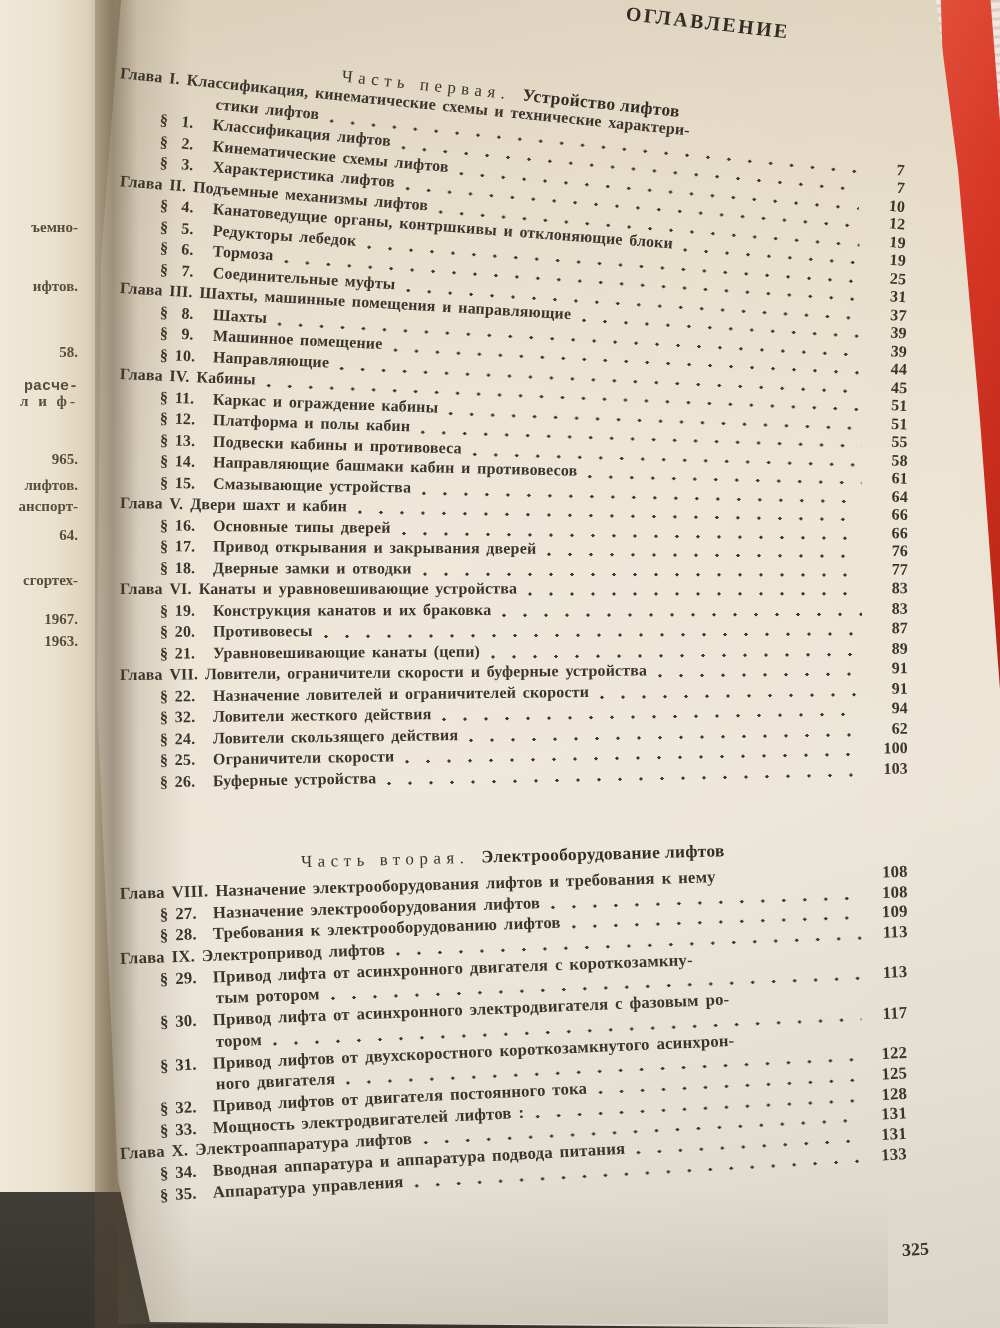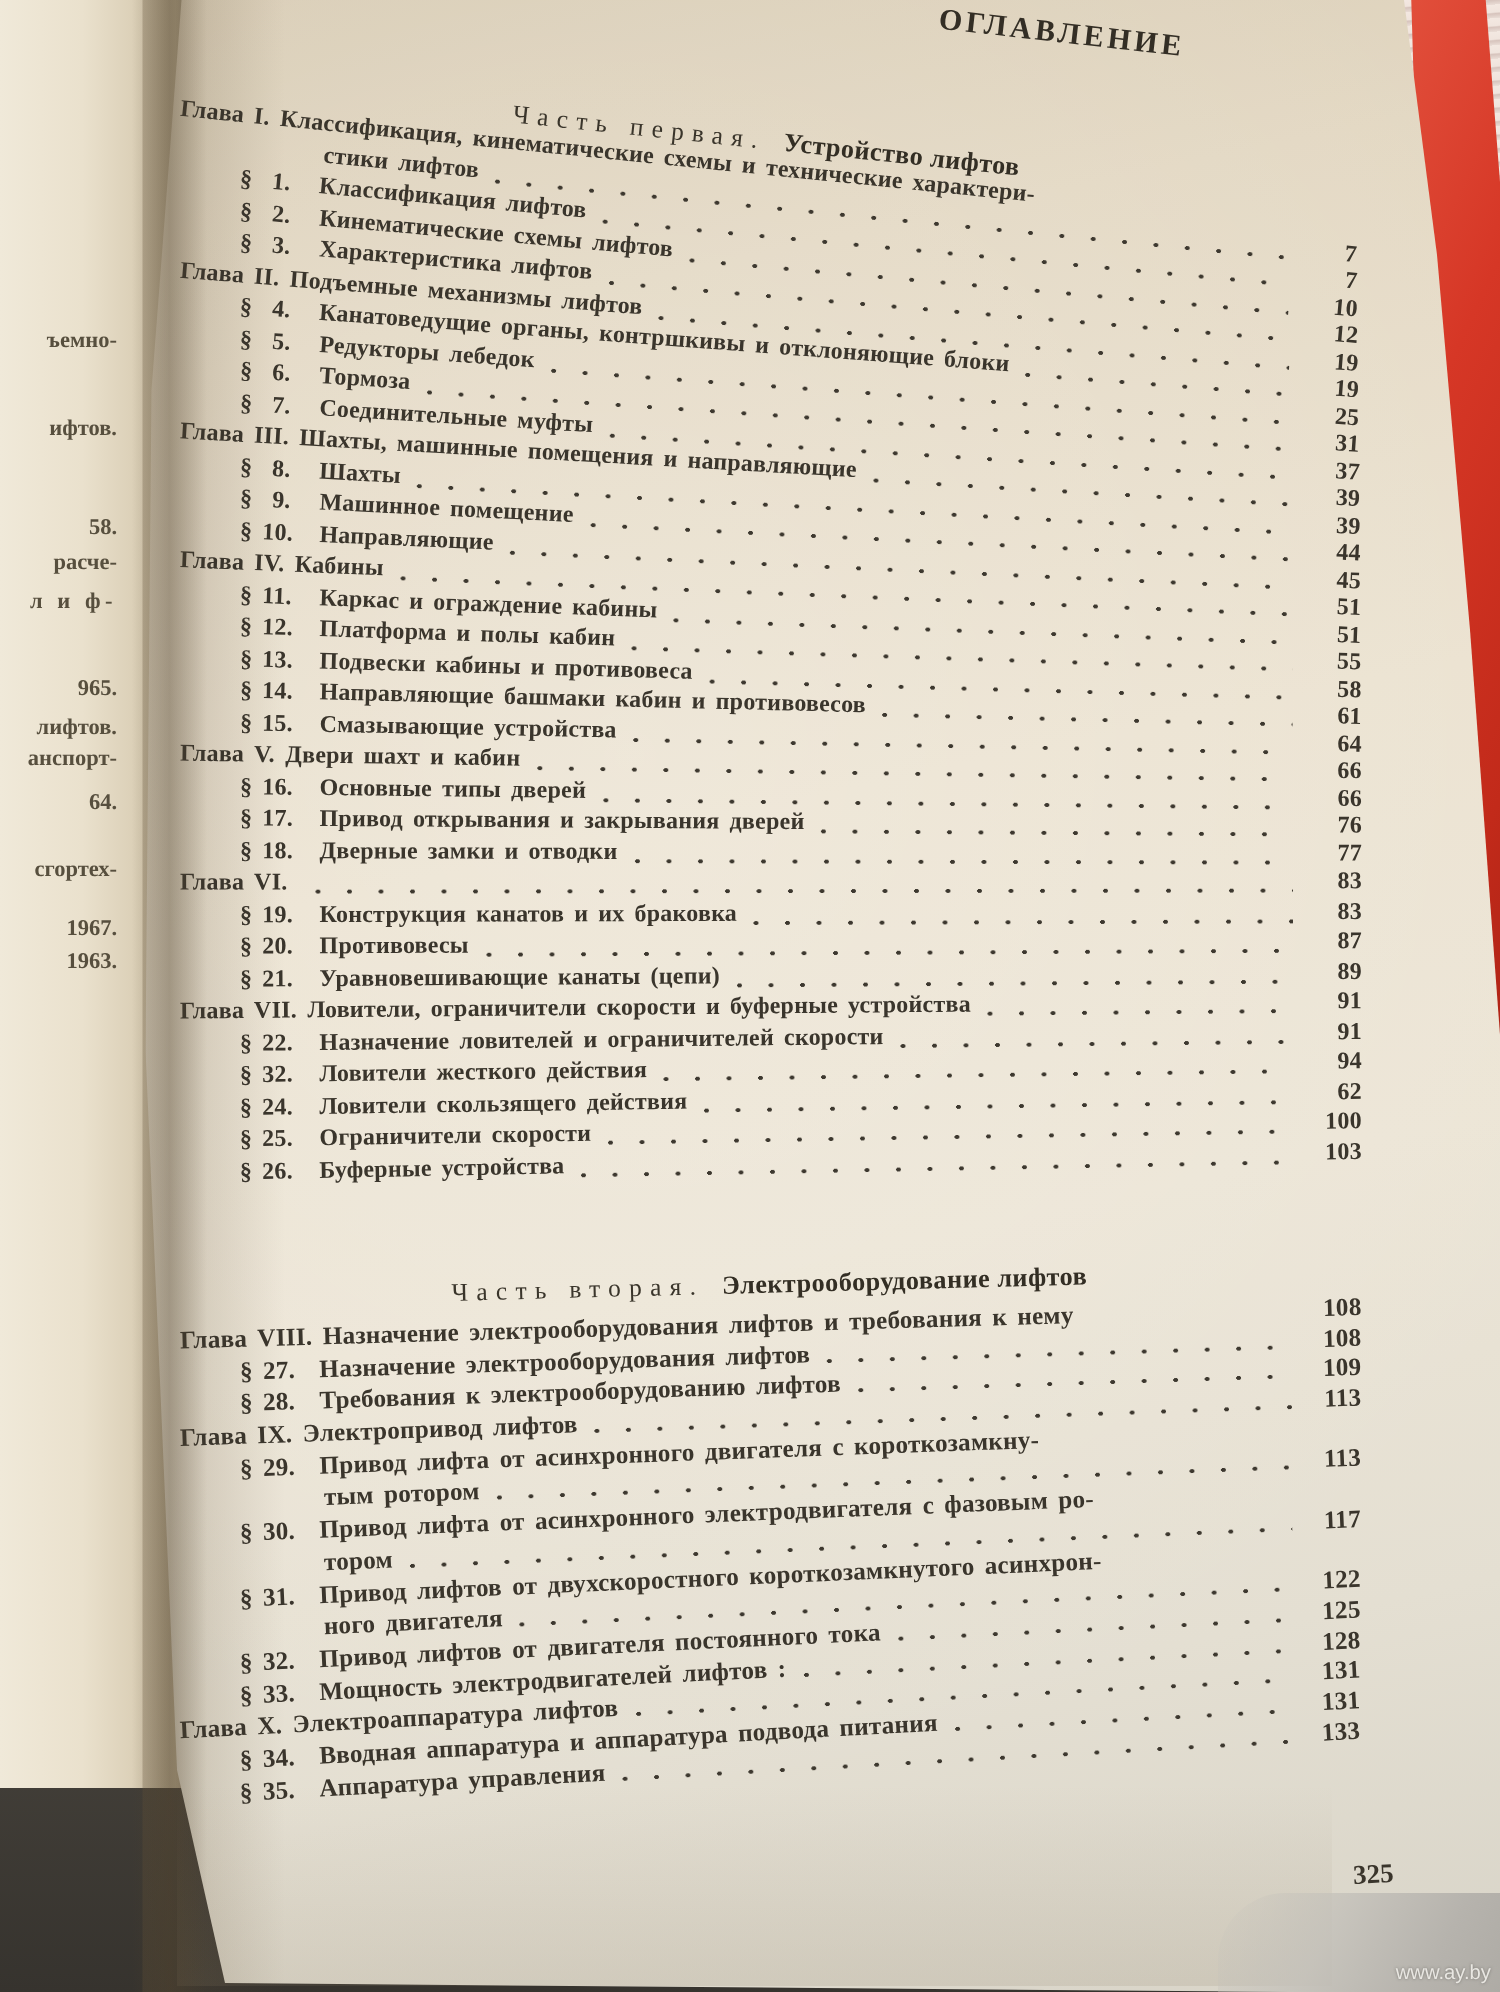--- a/index.html
+++ b/index.html
@@ -69,21 +69,21 @@
         transform-origin:0 50%;z-index:4;}
 </style>
 </head>
 <body>
 
 <div class="scene" id="scene">
   <div class="left-page" id="left-page">
       <span class="frag" style="top: 219px;">ъемно-</span>
       <span class="frag" style="top: 278px;">ифтов.</span>
       <span class="frag" style="top: 344px;">58.</span>
-      <span class="frag" style="top: 367px;">расче-</span>
+      <span class="frag" style="top: 378px; font-family: Liberation Mono, monospace;">расче-</span>
       <span class="frag sp" style="top: 393px;">л и ф-</span>
       <span class="frag" style="top: 451px;">965.</span>
       <span class="frag" style="top: 477px;">лифтов.</span>
       <span class="frag" style="top: 498px;">анспорт-</span>
       <span class="frag" style="top: 527px;">64.</span>
       <span class="frag" style="top: 572px;">сгортех-</span>
       <span class="frag" style="top: 611px;">1967.</span>
       <span class="frag" style="top: 633px;">1963.</span>
     </div>
   <div class="stack-edge"></div>
@@ -241,20 +241,21 @@
         <span class="pnum">76</span>
       </div>
       <div class="row section" style="transform: rotate(0.12deg);">
         <span class="prefix">§ 18.</span>
         <span class="title">Дверные замки и отводки</span>
         <span class="dots"></span>
         <span class="pnum">77</span>
       </div>
       <div class="row chapter" style="transform: rotate(-0.06deg);">
         <span class="prefix">Глава VI.</span>
+        <span class="title">Канаты и уравновешивающие устройства</span>
         <span class="dots"></span>
         <span class="pnum">83</span>
       </div>
       <div class="row section" style="transform: rotate(-0.17deg);">
         <span class="prefix">§ 19.</span>
         <span class="title">Конструкция канатов и их браковка</span>
         <span class="dots"></span>
         <span class="pnum">83</span>
       </div>
       <div class="row section" style="transform: rotate(-0.28deg);">
@@ -393,16 +394,13 @@
         <span class="prefix">§ 35.</span>
         <span class="title">Аппаратура управления</span>
         <span class="dots"></span>
         <span class="pnum">133</span>
       </div>
     </div>
 
   <div class="corner-num" style="transform: rotate(-3deg);">325</div>
 
   <div class="crease"></div>
-  <div class="foreground">
-    <span class="watermark">www.ay.by</span>
-  </div>
 </div>
 
 </body></html>

